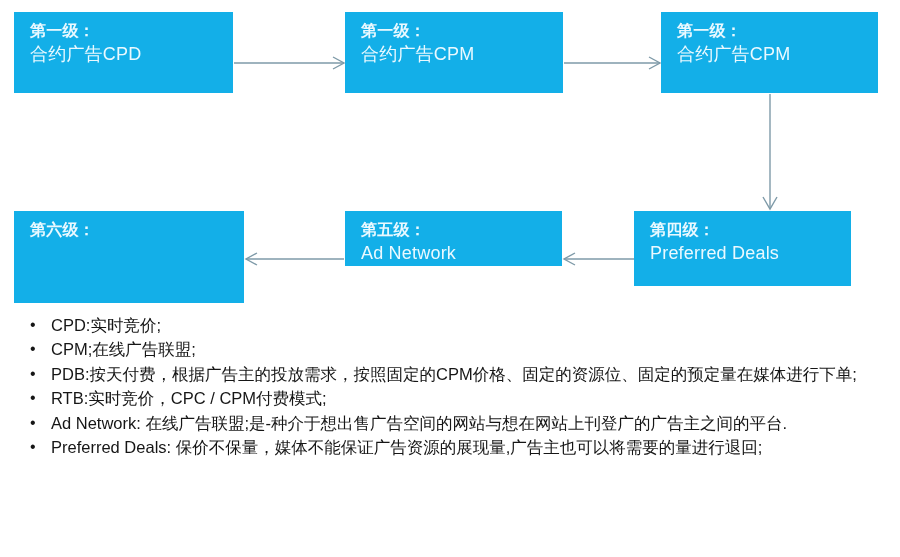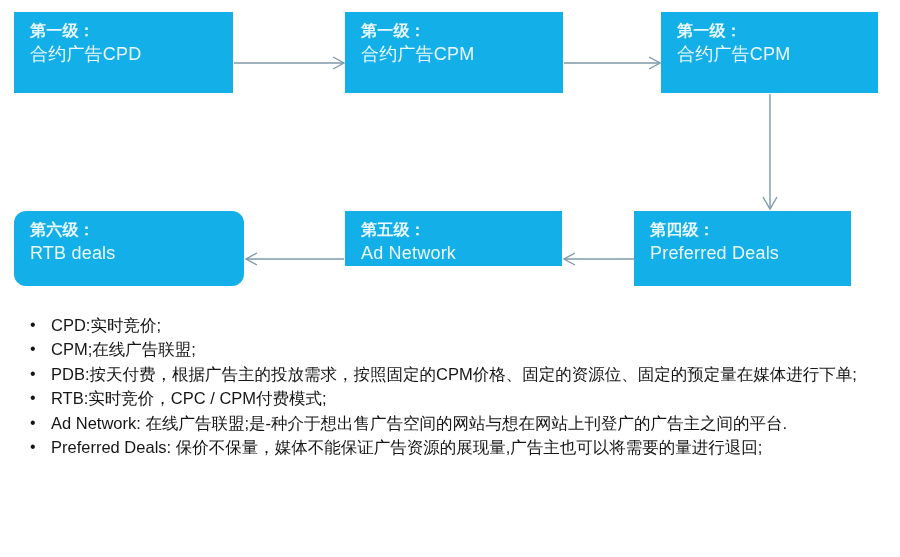--- a/index.html
+++ b/index.html
@@ -36,21 +36,21 @@
   .flow-box .line2 {
     display: block;
     font-size: 18px;
     margin-top: 1px;
   }
   
   #box-cpd  { left: 14px;  top: 12px;  width: 219px; height: 81px; }
   #box-cpm  { left: 345px; top: 12px;  width: 218px; height: 81px; }
   #box-pdb  { left: 661px; top: 12px;  width: 217px; height: 81px; }
   
-  #box-rtb  { left: 14px;  top: 211px; width: 230px; height: 75px; border-radius: 12px; }
+  #box-rtb  { left: 14px;  top: 211px; width: 230px; height: 92px; }
   #box-adn  { left: 345px; top: 211px; width: 217px; height: 55px; }
   #box-pref { left: 634px; top: 211px; width: 217px; height: 75px; }
 
   .arrow-svg {
     position: absolute;
     left: 0;
     top: 0;
     width: 900px;
     height: 557px;
     pointer-events: none;
@@ -142,21 +142,20 @@
     <span class="line2">合约广告CPM</span>
   </div>
 
   <div class="flow-box" id="box-pdb">
     <span class="line1">第一级：</span>
     <span class="line2">合约广告CPM</span>
   </div>
 
   <div class="flow-box" id="box-rtb">
     <span class="line1">第六级：</span>
-    <span class="line2">RTB deals</span>
   </div>
 
   <div class="flow-box" id="box-adn">
     <span class="line1">第五级：</span>
     <span class="line2">Ad Network</span>
   </div>
 
   <div class="flow-box" id="box-pref">
     <span class="line1">第四级：</span>
     <span class="line2">Preferred Deals</span>

